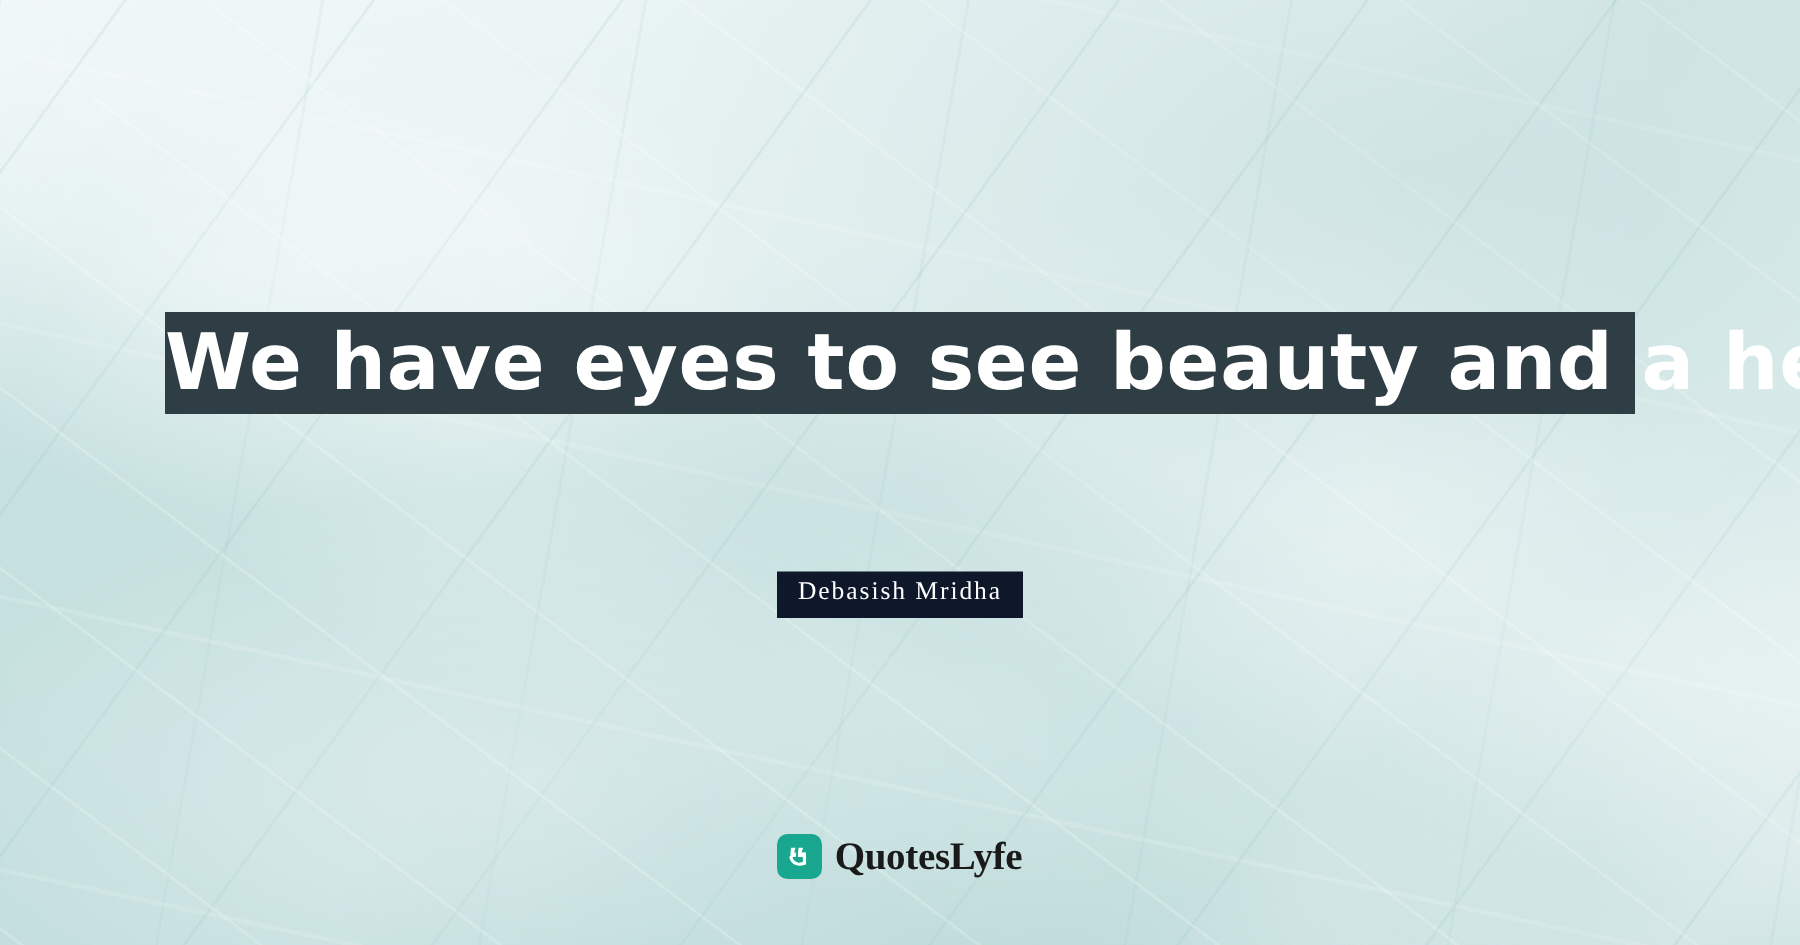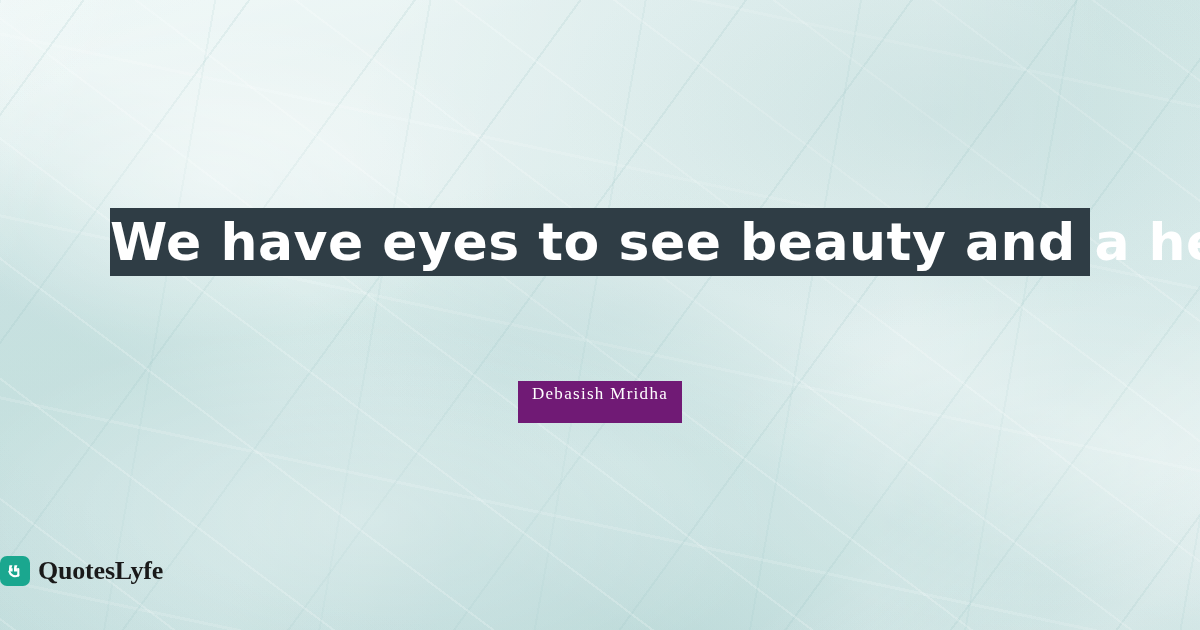--- a/index.html
+++ b/index.html
@@ -100,37 +100,38 @@
 
   
   .author-wrap {
     position:absolute;
     left:0; right:0;
     top:381px;
     text-align:center;
   }
   .author {
     display:inline-block;
-    background:#701a75;
+    background:#0f172a;
     color:#ffffff;
     font-family:"Liberation Serif", serif;
     font-size:17px;
     line-height:25px;
-    height:42px;
+    height:31px;
     letter-spacing:1.3px;
     padding:0 14px;
   }
 
   
   .logo {
     position:absolute;
     left:0; right:0;
     top:556px;
     display:flex;
     align-items:center;
+    justify-content:center;
     gap:8px;
   }
   .logo-mark {
     width:30px; height:30px;
     border-radius:7px;
     background:#1aa78f;
     display:flex;
     align-items:center;
     justify-content:center;
     flex:0 0 auto;

